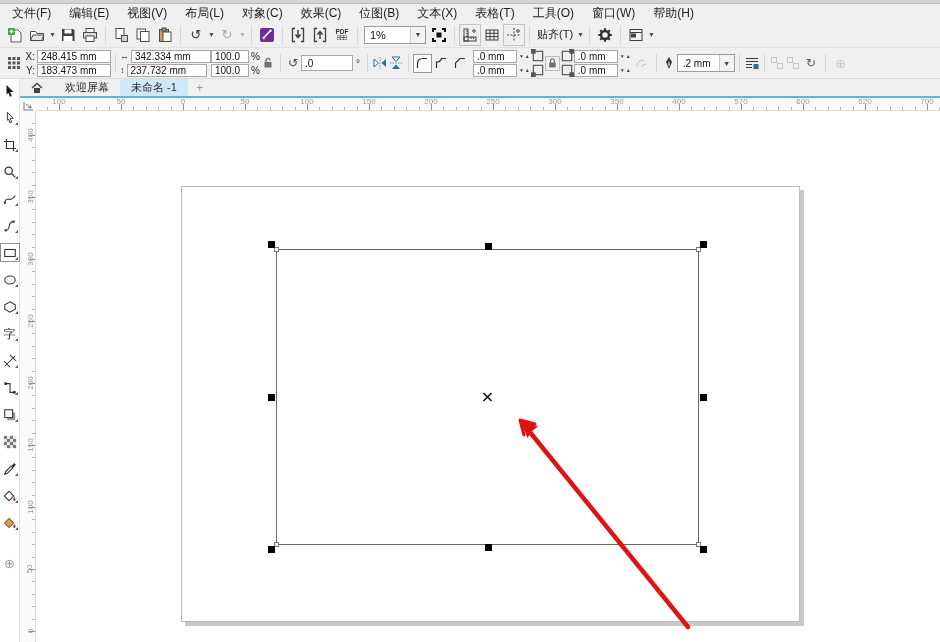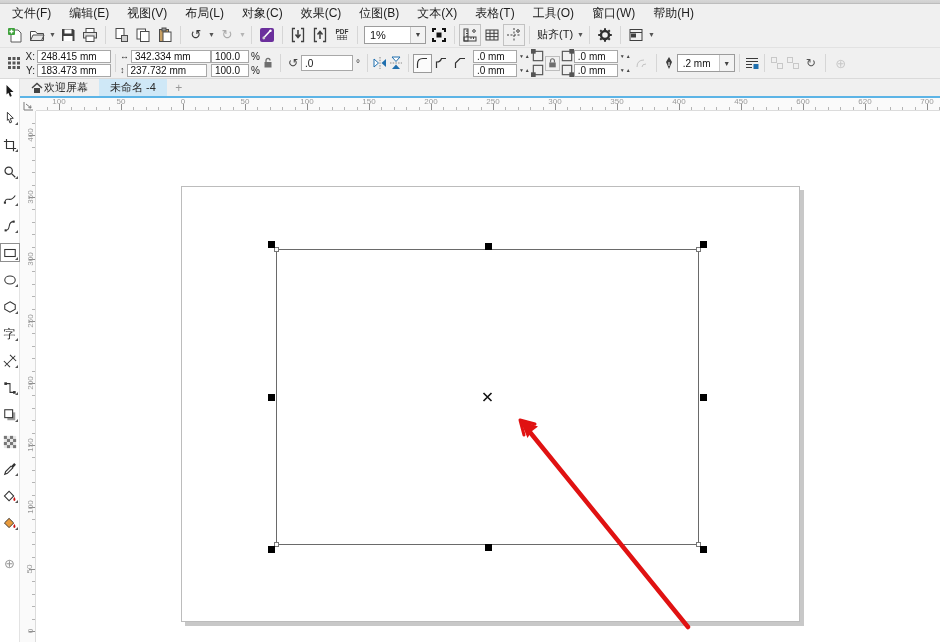--- a/index.html
+++ b/index.html
@@ -47,21 +47,21 @@
   .micon { flex:none; display:flex; align-items:center; justify-content:center; width:16px; height:16px; }
   .micon svg { width:14px; height:14px; display:block; }
   .cornerbtn { width:19px; height:19px; display:flex; align-items:center; justify-content:center;
     border:1px solid transparent; flex:none; }
   .cornerbtn.sel { border-color:#9a9a9a; background:#fbfbfb; }
   .cornerbtn svg { width:14px; height:14px; }
 
   
   .tabbar { position:absolute; left:20px; top:79px; width:920px; height:19px;
     background:#f0f0f0; border-bottom:2px solid #5cb4e6; display:flex; align-items:stretch; }
-  .tab { display:flex; align-items:center; gap:1px; padding:0 11px; font-size:11px; color:#2a2a2a; }
+  .tab { display:flex; align-items:center; gap:22px; padding:0 11px; font-size:11px; color:#2a2a2a; }
   .tab.active { background:#cfe8f7; }
   .tab svg { width:12px; height:12px; }
   .newtab { width:24px; display:flex; align-items:center; justify-content:center;
     color:#9a9a9a; font-size:12px; }
 
   
   .toolbox { position:absolute; left:0; top:79px; width:20px; height:563px; background:#fff;
     border-right:1px solid #e3e3e3; display:flex; flex-direction:column; align-items:center;
     padding-top:3px; gap:10px; }
   .tool { position:relative; width:18px; height:17px; display:flex; align-items:center; justify-content:center; flex:none; }
@@ -440,21 +440,21 @@
 
   <div class="tabbar">
     <span class="tab">
       <svg viewBox="0 0 12 12">
           <path d="M1 6 L6 1.5 L11 6" fill="none" stroke="#444" stroke-width="1.4"></path>
           <rect x="3" y="6" width="6" height="5" fill="#444"></rect>
         </svg>
       <span>欢迎屏幕</span>
     </span>
     <span class="tab active">
-      <span>未命名 -4</span>
+      <span>未命名 -1</span>
     </span>
     <span class="newtab">+</span>
   </div>
 
   <div class="toolbox">
       <div class="tool">
         <svg viewBox="0 0 16 16">
           <path d="M4 1 L12 9 L8.2 9.2 L10 13.8 L8 14.7 L6.2 10 L4 12 Z" fill="#1a1a1a"></path>
         </svg>
       </div>
@@ -658,21 +658,21 @@
       <span class="hlab" style="left: 395px;">200</span>
       <span class="htick maj" style="left: 457px;"></span>
       <span class="hlab" style="left: 457px;">250</span>
       <span class="htick maj" style="left: 519px;"></span>
       <span class="hlab" style="left: 519px;">300</span>
       <span class="htick maj" style="left: 581px;"></span>
       <span class="hlab" style="left: 581px;">350</span>
       <span class="htick maj" style="left: 643px;"></span>
       <span class="hlab" style="left: 643px;">400</span>
       <span class="htick maj" style="left: 705px;"></span>
-      <span class="hlab" style="left: 705px;">450</span>
+      <span class="hlab" style="left: 705px;">570</span>
       <span class="htick maj" style="left: 767px;"></span>
       <span class="hlab" style="left: 767px;">600</span>
       <span class="htick maj" style="left: 829px;"></span>
       <span class="hlab" style="left: 829px;">620</span>
       <span class="htick maj" style="left: 891px;"></span>
       <span class="hlab" style="left: 891px;">700</span>
     </div>
   <div class="vruler" id="vruler">
       <span class="vtick" style="top: 11.6px;"></span>
       <span class="vtick" style="top: 24px;"></span>

